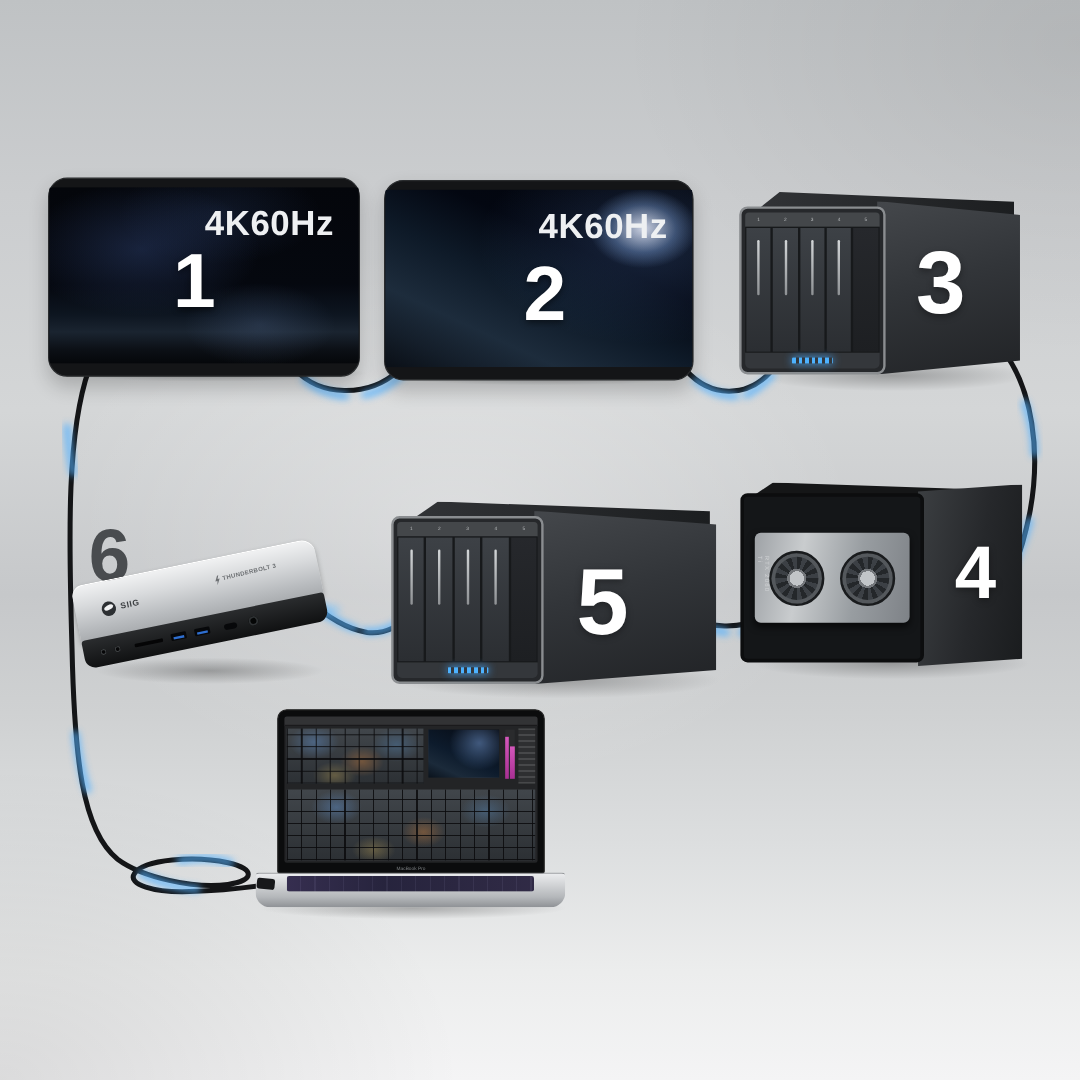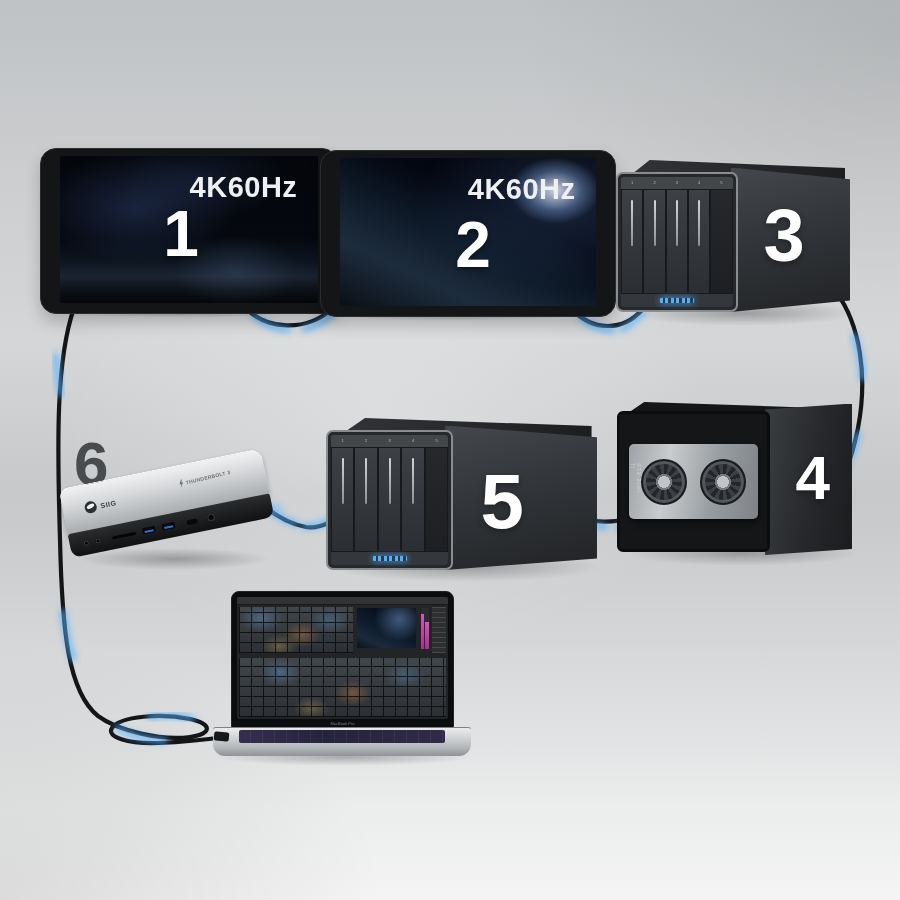--- a/index.html
+++ b/index.html
@@ -14,21 +14,21 @@
   }
   .shadow{position:absolute;border-radius:50%;background:radial-gradient(closest-side, rgba(0,0,0,.26), rgba(0,0,0,0));}
 
   
   #cables{position:absolute;left:0;top:0;}
   .cable{fill:none;stroke:#141517;stroke-width:4.2;stroke-linecap:round;}
   .glow{fill:none;stroke:#55b2ff;stroke-width:6;stroke-linecap:round;opacity:.8;filter:url(#softglow);}
 
   
   .monitor{position:absolute;background:#141517;border:1px solid #2a2c2e;border-radius:16px;
-    padding:7px 19px 10px;box-shadow:0 8px 16px rgba(0,0,0,.20);}
+    padding:7px 0 10px;box-shadow:0 8px 16px rgba(0,0,0,.20);}
   .mscreen{position:relative;width:100%;height:100%;border-radius:2px;overflow:hidden;}
   #monitor1{left:40px;top:148px;width:258px;height:147px;}
   #monitor2{left:320px;top:150px;width:256px;height:148px;}
   .m1bg{background:
       radial-gradient(90px 50px at 68% 78%, rgba(110,140,190,.20), transparent 70%),
       radial-gradient(140px 80px at 30% 35%, rgba(70,100,170,.30), transparent 70%),
       radial-gradient(120px 60px at 55% 15%, rgba(60,90,150,.20), transparent 70%),
       linear-gradient(180deg,#04060b 0%,#05080f 55%,#0d1520 72%,#1a2430 82%,#0c1016 92%,#05070a 100%);}
   .m2bg{background:
       radial-gradient(60px 44px at 84% 22%, rgba(235,240,255,.85), rgba(140,180,240,.35) 45%, transparent 75%),

